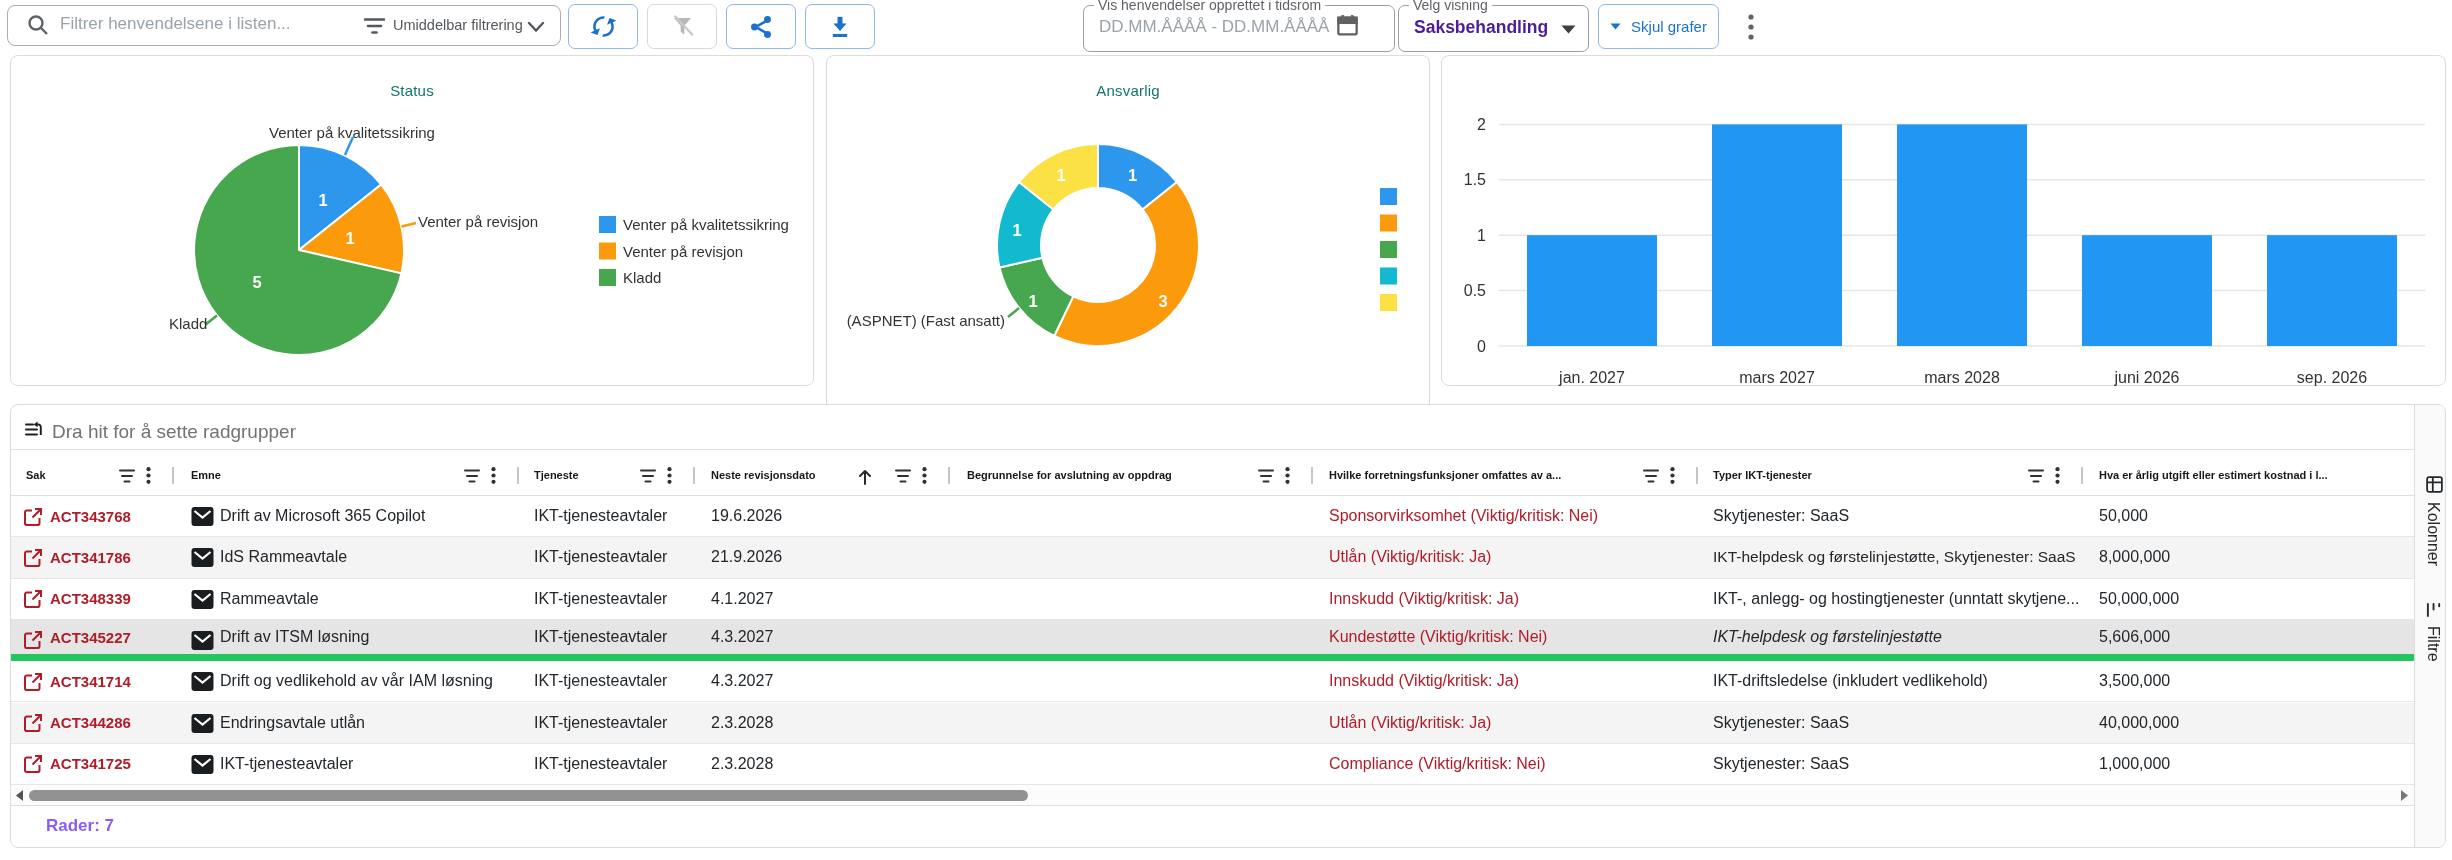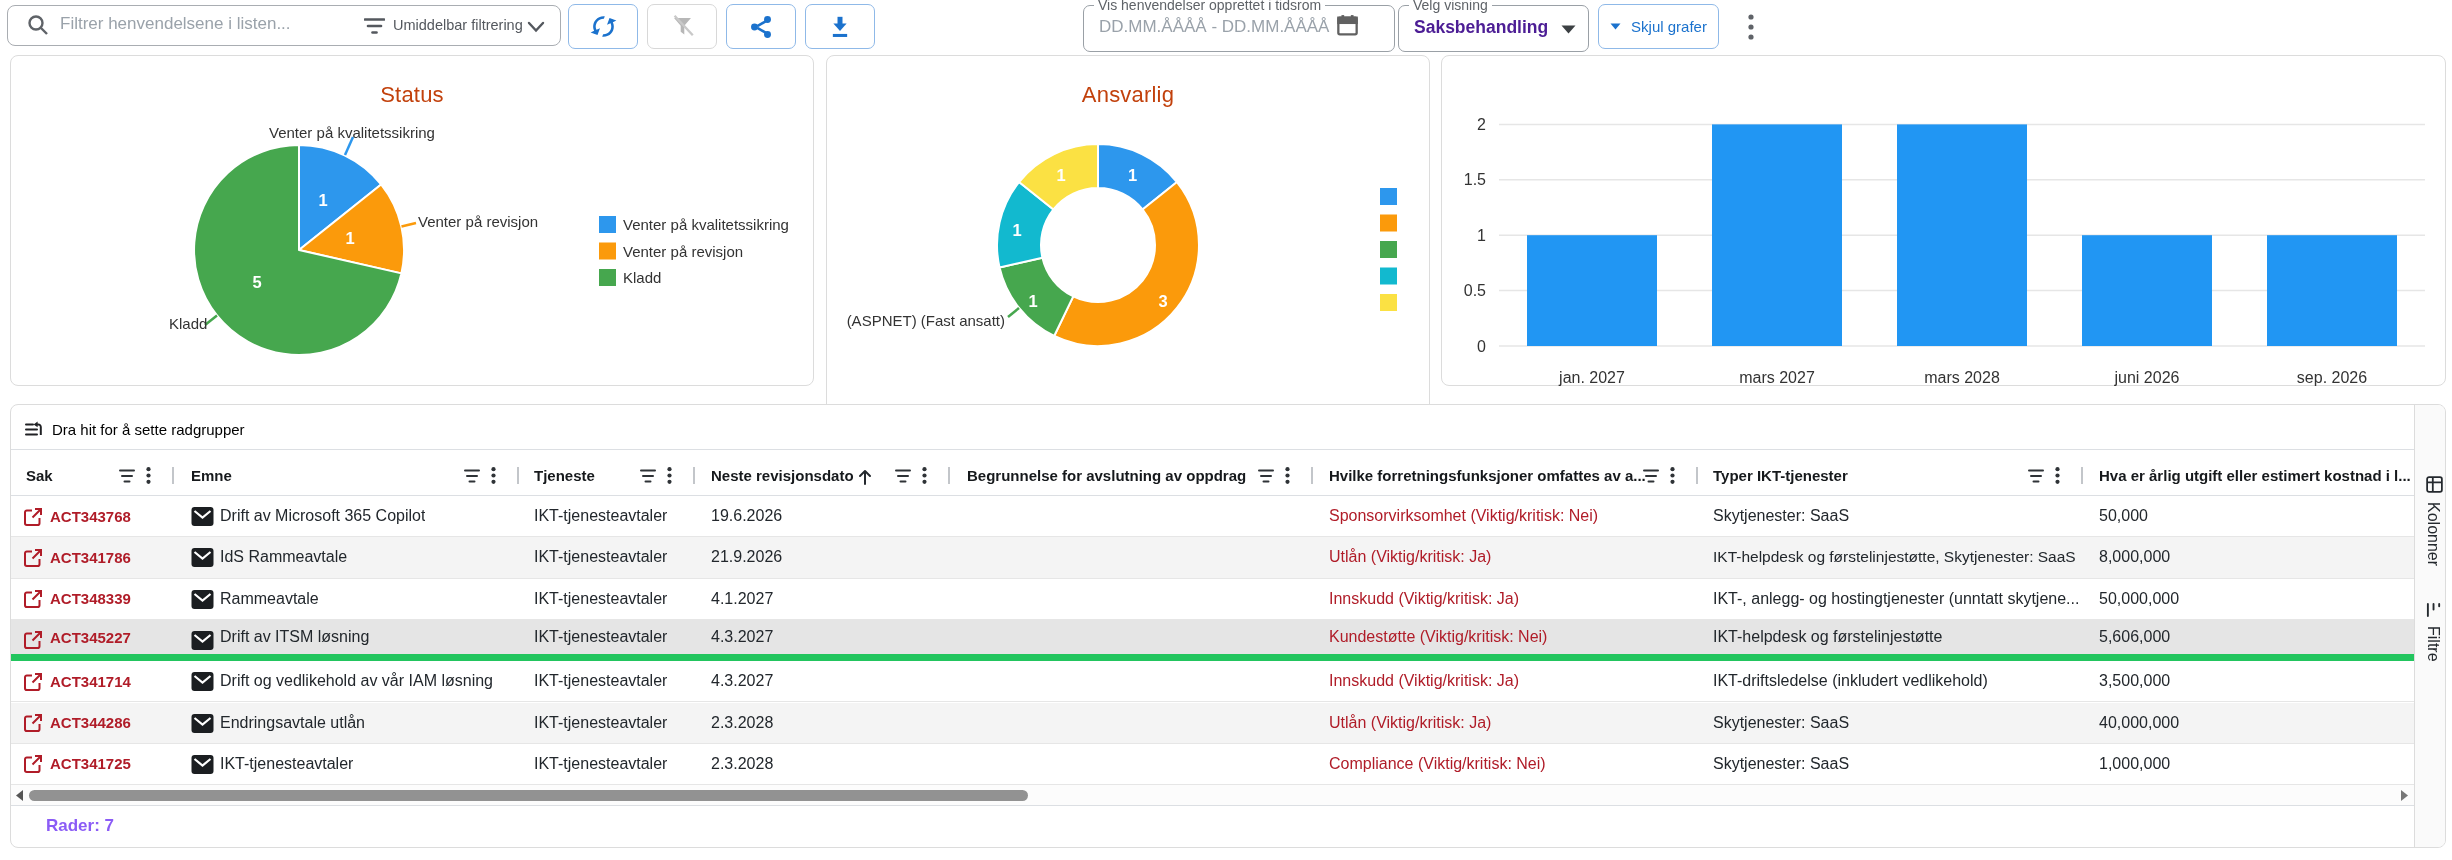--- a/index.html
+++ b/index.html
@@ -8,26 +8,26 @@
   
   .searchbox { left:7px; top:5px; width:554px; height:41px; border:1.5px solid #a9adb2; border-radius:8px; }
   .btn { height:45px; top:4px; border-radius:7px; border:1.5px solid #8fb9e8; background:#fff; display:flex; align-items:center; justify-content:center; }
   .btn.disabled { border-color:#d8d8d8; }
   .bluebtn { left:879px; top:3px; width:195px; height:48px; background:#1b72cd; border-radius:7px; color:#fff; font-size:15.5px; font-weight:700; display:flex; align-items:center; justify-content:center; gap:10px; }
   .fieldset { border:1.5px solid #9aa0a6; border-radius:7px; position:absolute; }
   .fieldset legend { margin-left:10px; padding:0 4px; font-size:14px; color:#5f6368; }
   .ghost { color:#9aa2aa; }
   
   .panel { position:absolute; background:#fff; border:1px solid #dcdcdc; border-radius:8px; }
-  .ctitle { position:absolute; width:100%; text-align:center; top:26px; font-size:22px; font-weight:400; color:#c2410c; letter-spacing:0.2px;}
+  .ctitle { position:absolute; width:100%; text-align:center; top:26px; font-size:15px; font-weight:400; color:#0f766e; letter-spacing:0.2px;}
   
   .gridpanel { left:10px; top:404px; width:2436px; height:444px; }
   .grow { position:absolute; left:0; width:2403px; }
   .cell { position:absolute; top:0; height:100%; display:flex; align-items:center; font-size:16px; color:#22272c; white-space:nowrap; overflow:hidden; }
-  .hcell { font-weight:700; color:#16191c; font-size:15px; padding-top:5px; }
+  .hcell { font-weight:700; color:#16191c; font-size:11px; padding-top:5px; }
   .red { color:#b01c28; }
   .coldiv { position:absolute; top:17px; height:17px; width:1.5px; background:#c3c6ca; }
 </style>
 </head>
 <body>
 <div id="stage" style="position:relative;width:2452px;height:860px;">
 
   <div class="abs searchbox"></div>
   <div class="abs" style="left:26px;top:13px;">
     <svg width="24" height="24" viewBox="0 0 24 24" fill="none" stroke="#5f6368" stroke-width="2.4">
@@ -201,21 +201,21 @@
   <div class="panel gridpanel" id="grid" style="overflow:hidden;">
 
     <div class="abs" style="left:0;top:0;width:2403px;height:45px;border-bottom:1px solid #dcdfe3;"></div>
     <div class="abs" style="left:14px;top:16px;">
       <svg width="17" height="16" viewBox="0 0 17 16" fill="none" stroke="#202124" stroke-width="2">
           <path d="M1 3.5h7M1 8.5h11M1 13.5h11" stroke-linecap="round"></path>
           <path d="M15.8 14v-8a2.6 2.6 0 0 0-2.6-2.6h-2.4"></path>
           <path d="M12.6 0.6L8.6 3.4l4 2.8z" fill="#202124" stroke="none"></path>
         </svg>
     </div>
-    <div class="abs" style="left:41px;top:16px;font-size:15px;color:#000000;">Dra hit for å sette radgrupper</div>
+    <div class="abs" style="left:41px;top:16px;font-size:19px;color:#737373;">Dra hit for å sette radgrupper</div>
 
     <div class="abs" style="left:0;top:45px;width:2403px;height:46px;border-bottom:1px solid #dcdfe3;" id="hdr">
       <span class="cell hcell" style="left:15px;">Sak</span>
       <svg class="abs" style="left:108px;top:19px;" width="16" height="14" viewBox="0 0 16 14" stroke="#2f3337" stroke-width="2" stroke-linecap="round">
           <line x1="1" y1="1.5" x2="15" y2="1.5"></line>
           <line x1="3" y1="7" x2="13" y2="7"></line>
           <line x1="5.5" y1="12.5" x2="10.5" y2="12.5"></line>
         </svg>
       <svg class="abs" style="left:135px;top:17px;" width="5" height="17" viewBox="0 0 5 17" fill="#2f3337">
           <circle cx="2.5" cy="2.2" r="2.1"></circle>
@@ -360,21 +360,21 @@
           </svg>
       <span class="cell red" style="left:39px;font-weight:700;font-size:15px;">ACT345227</span>
       <svg class="abs" style="left:180px;top:10px;" width="23" height="21" viewBox="0 0 23 21">
             <rect x="0.5" y="1" width="22" height="19" rx="3" fill="#1b1e21"></rect>
             <path d="M3.5 5l8 6.5 8-6.5" fill="none" stroke="#fff" stroke-width="2.2"></path>
           </svg>
       <span class="cell" style="left:209px;">Drift av ITSM løsning</span>
       <span class="cell" style="left:523px;">IKT-tjenesteavtaler</span>
       <span class="cell" style="left:700px;">4.3.2027</span>
       <span class="cell red" style="left:1318px;">Kundestøtte (Viktig/kritisk: Nei)</span>
-      <span class="cell" style="left:1702px;">IKT-helpdesk og førstelinjestøtte</span>
+      <span class="cell" style="left:1702px;font-style:italic;">IKT-helpdesk og førstelinjestøtte</span>
       <span class="cell" style="left:2088px;">5,606,000</span>
     </div>
     <div class="grow" style="top:256.2px;height:41.3px;background:#ffffff;border-bottom:1px solid #e6e6e6;">
       <svg class="abs" style="left:12px;top:10.5px;" width="20" height="20" viewBox="0 0 20 20" fill="none" stroke="#b01c28" stroke-width="2">
             <path d="M16.5 11v5.2a1.8 1.8 0 0 1-1.8 1.8H3.8A1.8 1.8 0 0 1 2 16.2V5.3a1.8 1.8 0 0 1 1.8-1.8H9"></path>
             <path d="M12 2h6v6M18 2l-8.5 8.5"></path>
           </svg>
       <span class="cell red" style="left:39px;font-weight:700;font-size:15px;">ACT341714</span>
       <svg class="abs" style="left:180px;top:10px;" width="23" height="21" viewBox="0 0 23 21">
             <rect x="0.5" y="1" width="22" height="19" rx="3" fill="#1b1e21"></rect>

